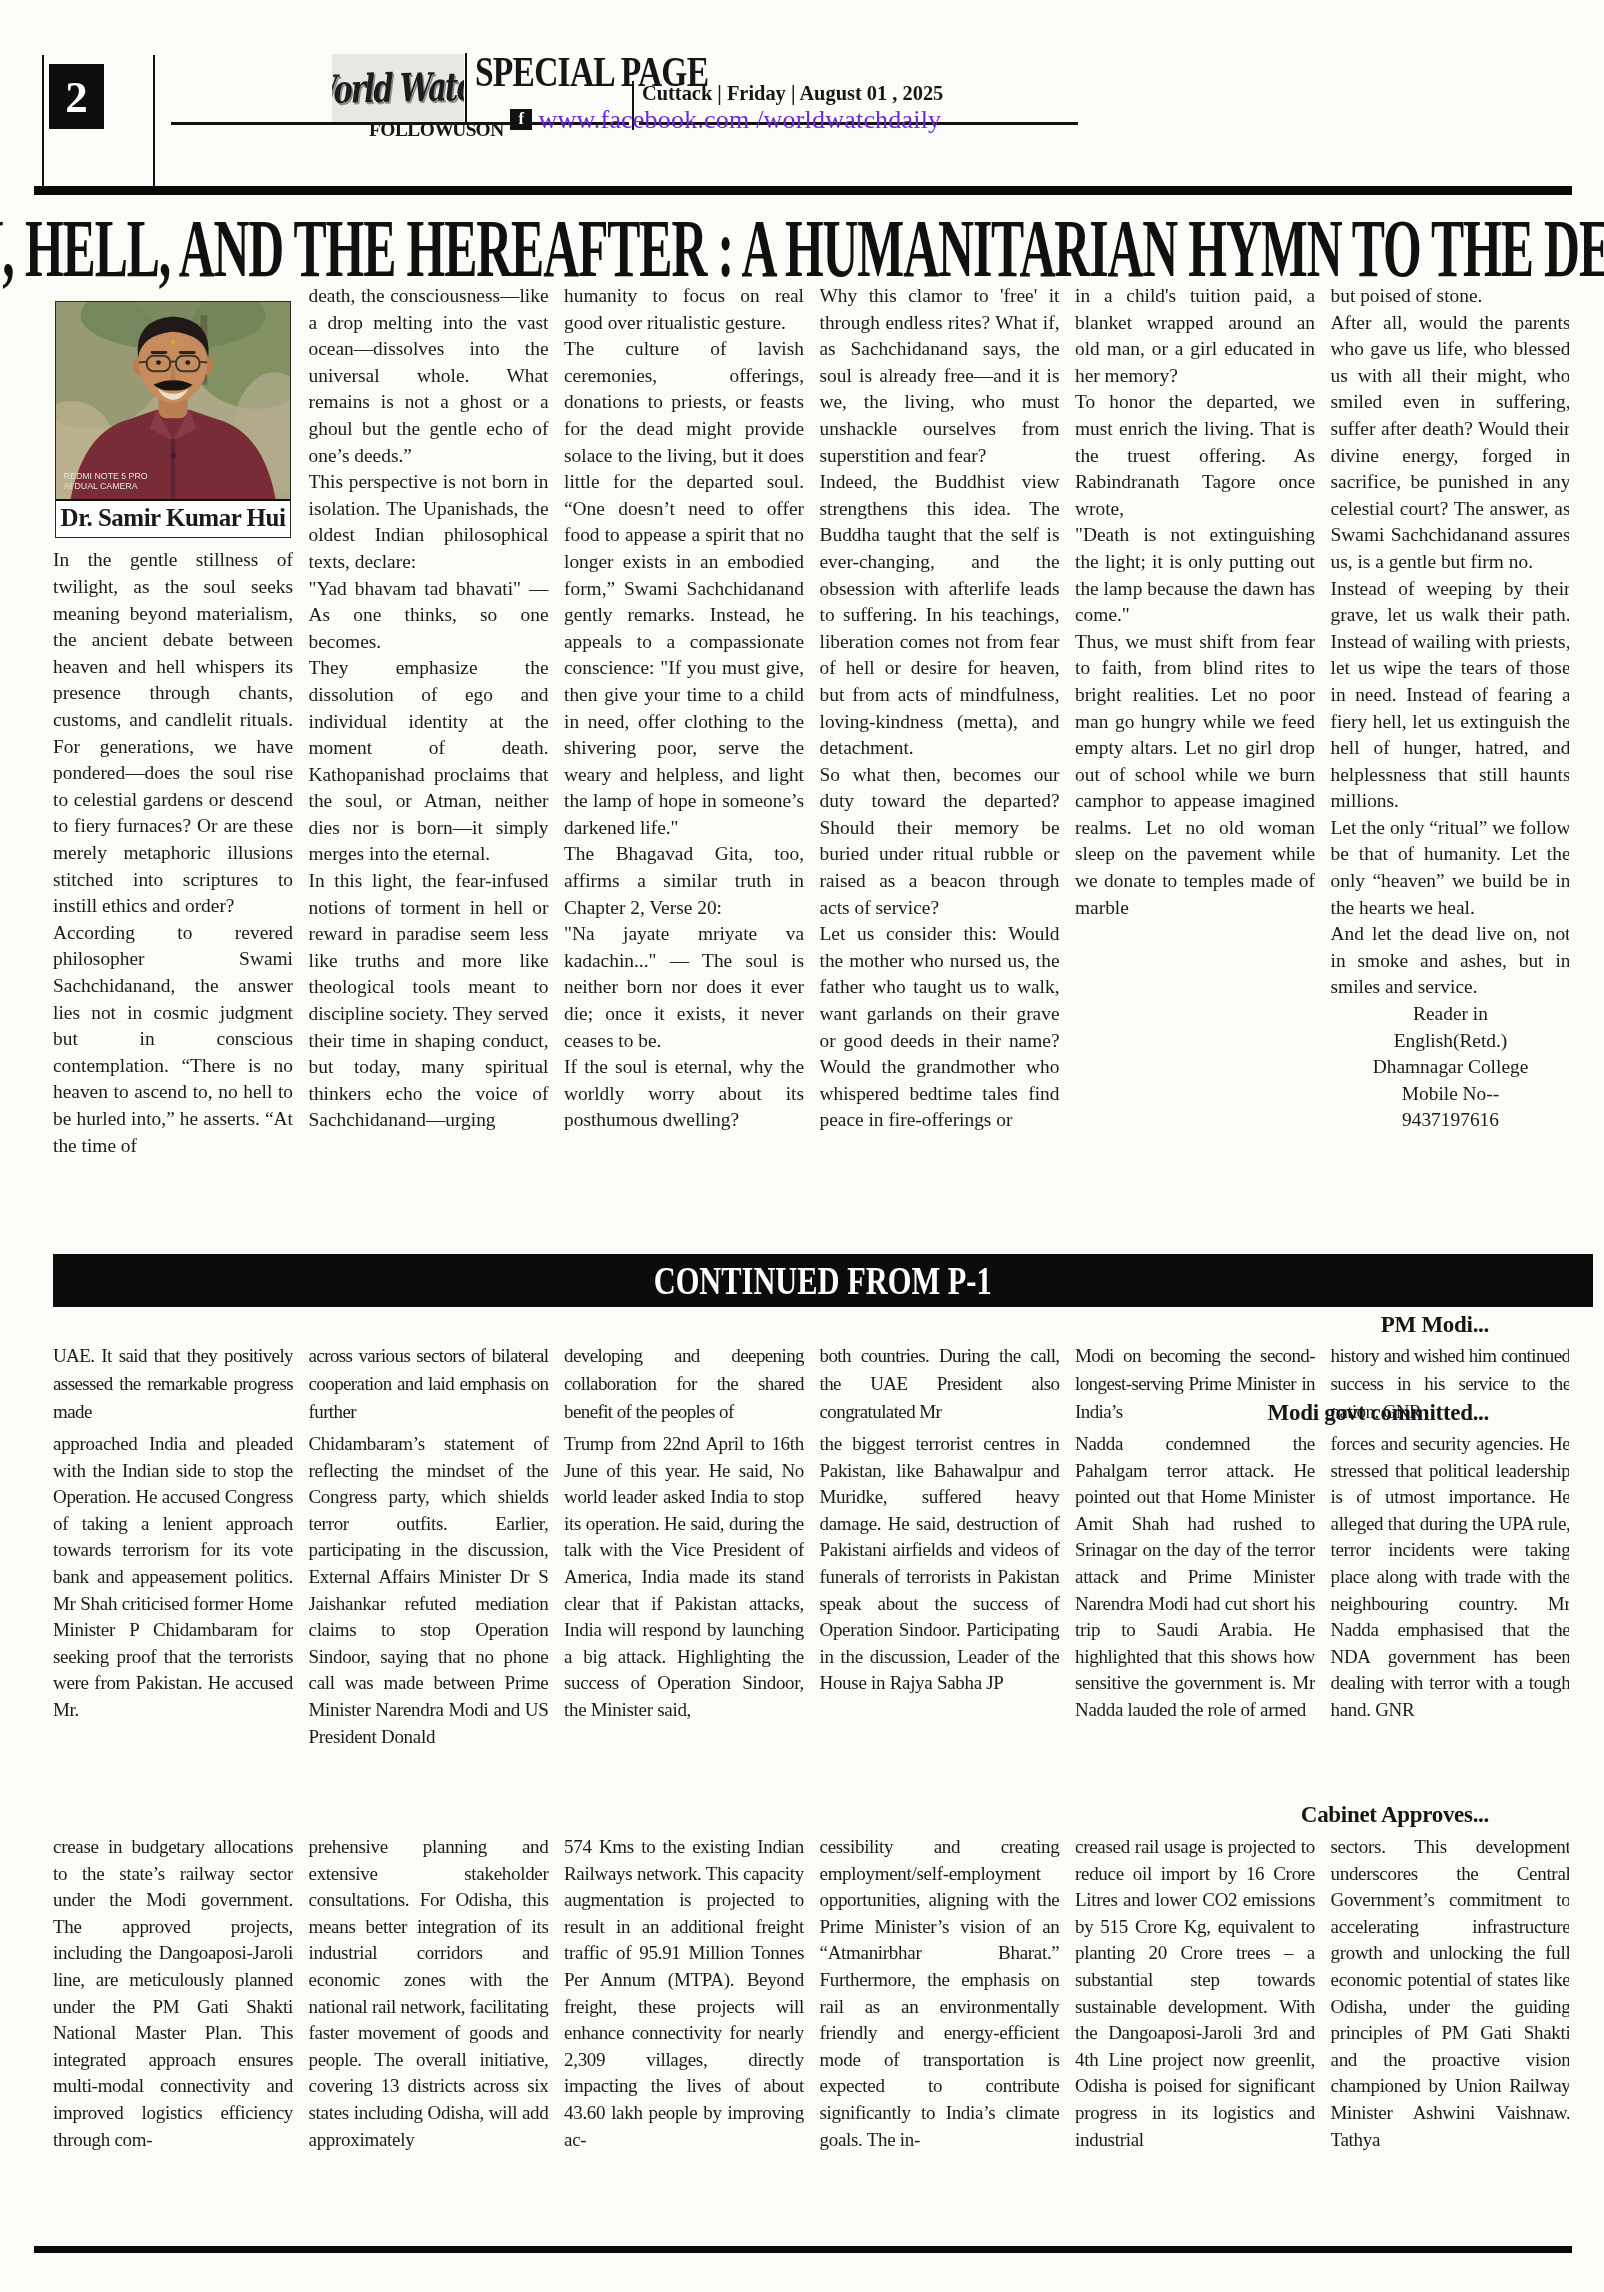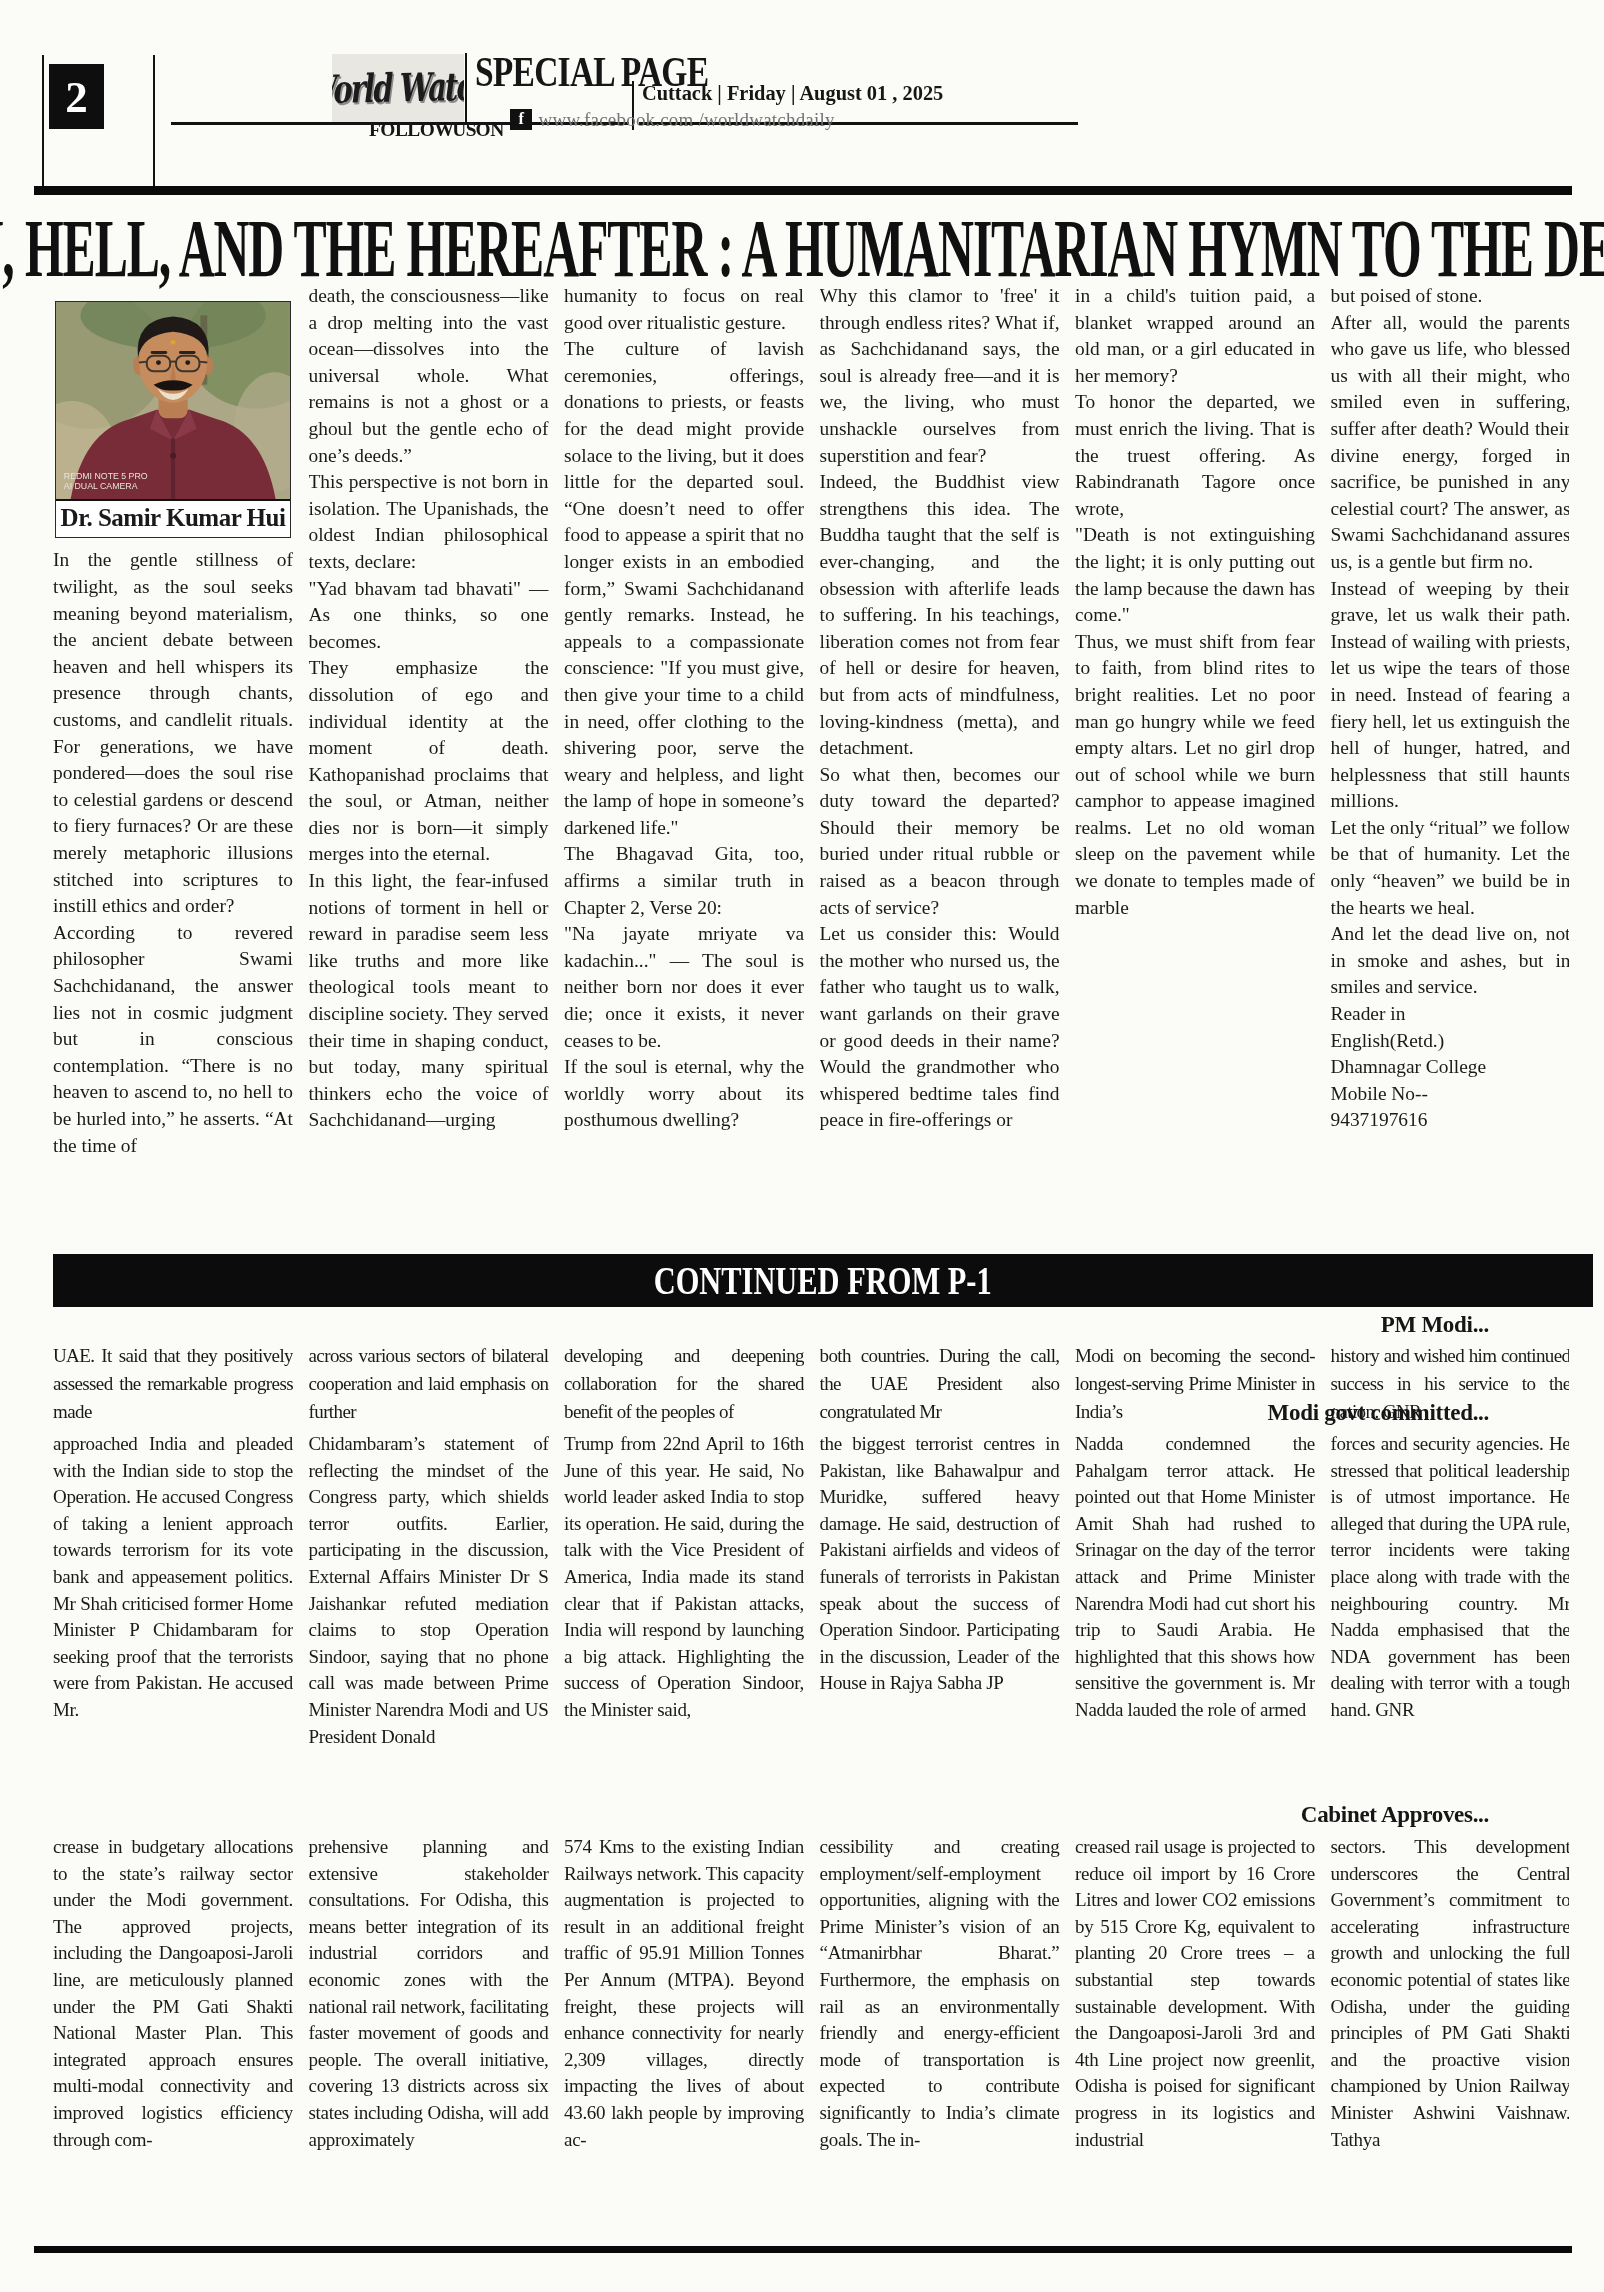--- a/index.html
+++ b/index.html
@@ -36,21 +36,21 @@
   .hrule { background:#121212; height:2.9px; }
   .follow-row {
     left:369px; top:107px; display:flex; align-items:center; gap:6.8px; height:25px;
   }
   .follow-label { font-weight:bold; font-size:19.4px; word-spacing:-4.9px; letter-spacing:-0.5px;margin-top:20px; }
   .fb-icon {
     width:21.3px; height:21.3px; background:#111; color:#fff; display:flex;
     align-items:center; justify-content:center; font-weight:bold; font-size:16.5px;
     font-family:"Liberation Serif", serif;
   }
-  .fb-url { font-size:19px; color:#737373; letter-spacing:0.2px; }
+  .fb-url { font-size:26px; color:#6d28d9; letter-spacing:0.2px; }
   .topbar { left:34px; top:186px; width:1538px; height:8.7px; background:#0a0a0a; }
 
   
   .headline-wrap { left:0; top:200px; width:1605px; height:82px; }
   .headline {
     position:absolute; left:50%; top:0; white-space:nowrap;
     font-weight:bold; font-size:83px; letter-spacing:-1.9px;
     transform:translateX(-50%) scaleX(0.60); transform-origin:center top;
     color:#101010;
   }
@@ -66,21 +66,21 @@
   .col p { margin:0; }
   .main-cols { top:283px; height:966px; }
 
   
   .photo-fig { margin:17.5px 1.9px 9.7px 1.9px; border:1.9px solid #2a2a2a; background:#fff; }
   .photo-fig svg { display:block; width:100%; height:197px; }
   .photo-caption {
     border-top:2.9px solid #111; text-align:center; font-weight:bold;
     font-size:25px; padding:3.9px 0 4.9px 0; line-height:1.1; letter-spacing:-0.5px;
   }
-  .signature { text-align:left; }
+  .signature { text-align:center; }
 
   
   .band {
     left:53px; top:1254px; width:1540px; height:53px; background:#0c0c0c;
     display:flex; align-items:center; justify-content:center;
   }
   .band span {
     color:#fff; font-weight:bold; font-size:39px; letter-spacing:0px;
     transform:scaleX(0.78); white-space:nowrap;
   }

